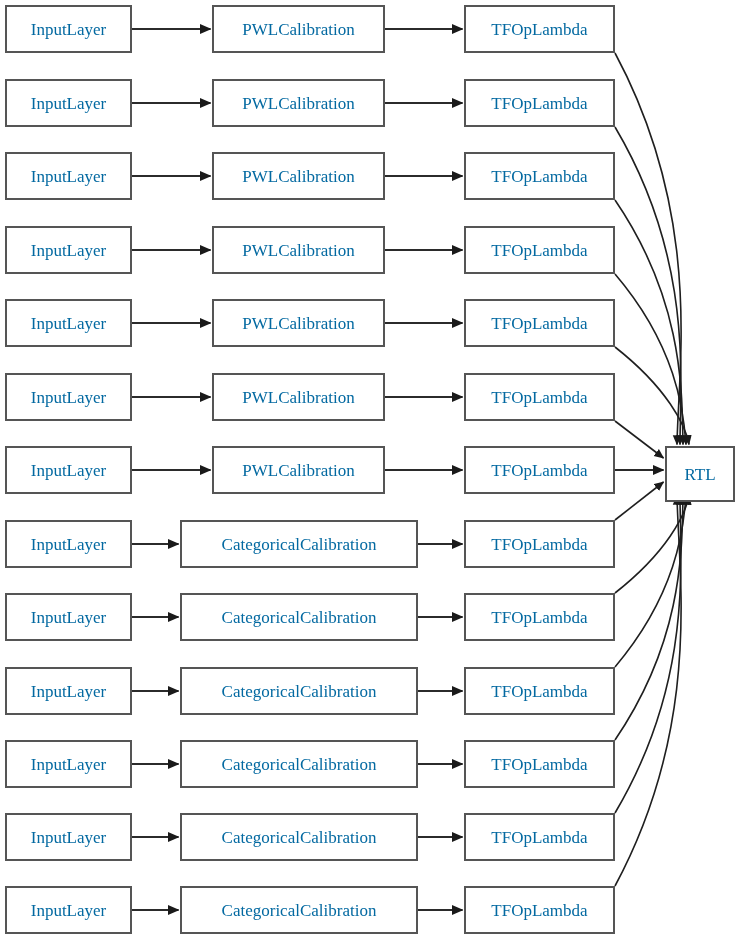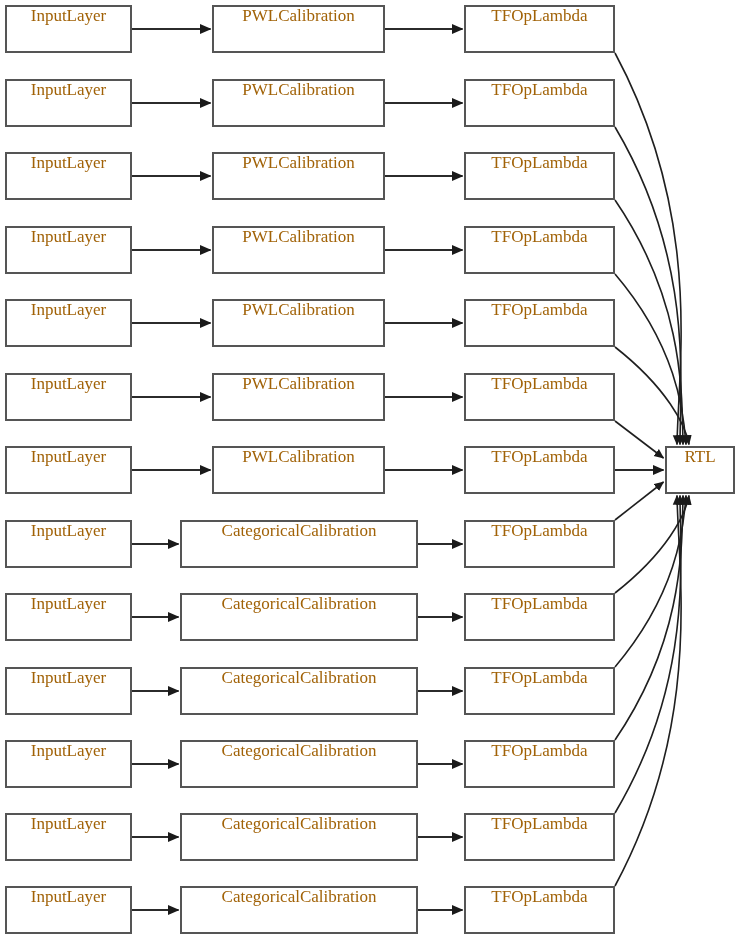--- a/index.html
+++ b/index.html
@@ -27,23 +27,23 @@
     width: 741px;
     height: 940px;
     pointer-events: none;
   }
   .node {
     position: absolute;
     box-sizing: border-box;
     background: #ffffff;
     border: 2px solid #555555;
     display: flex;
-    align-items: flex-start;
+    align-items: center;
     justify-content: center;
-    color: #a16207;
+    color: #0369a1;
     font-size: 17px;
     line-height: 1;
     white-space: nowrap;
     letter-spacing: 0px;
   }
   .node-label {
     display: block;
     transform: translateY(-0.5px);
   }
 </style>
@@ -214,18 +214,18 @@
       </div>
       <div class="node" style="left: 5px; top: 886px; width: 127px; height: 48px;">
         <span class="node-label">InputLayer</span>
       </div>
       <div class="node" style="left: 180px; top: 886px; width: 238px; height: 48px;">
         <span class="node-label">CategoricalCalibration</span>
       </div>
       <div class="node" style="left: 464px; top: 886px; width: 151px; height: 48px;">
         <span class="node-label">TFOpLambda</span>
       </div>
-      <div class="node" style="left: 665px; top: 446px; width: 70px; height: 48px;">
+      <div class="node" style="left: 665px; top: 446px; width: 70px; height: 56px;">
         <span class="node-label">RTL</span>
       </div>
     </div>
 
 </div>
 
 </body></html>

